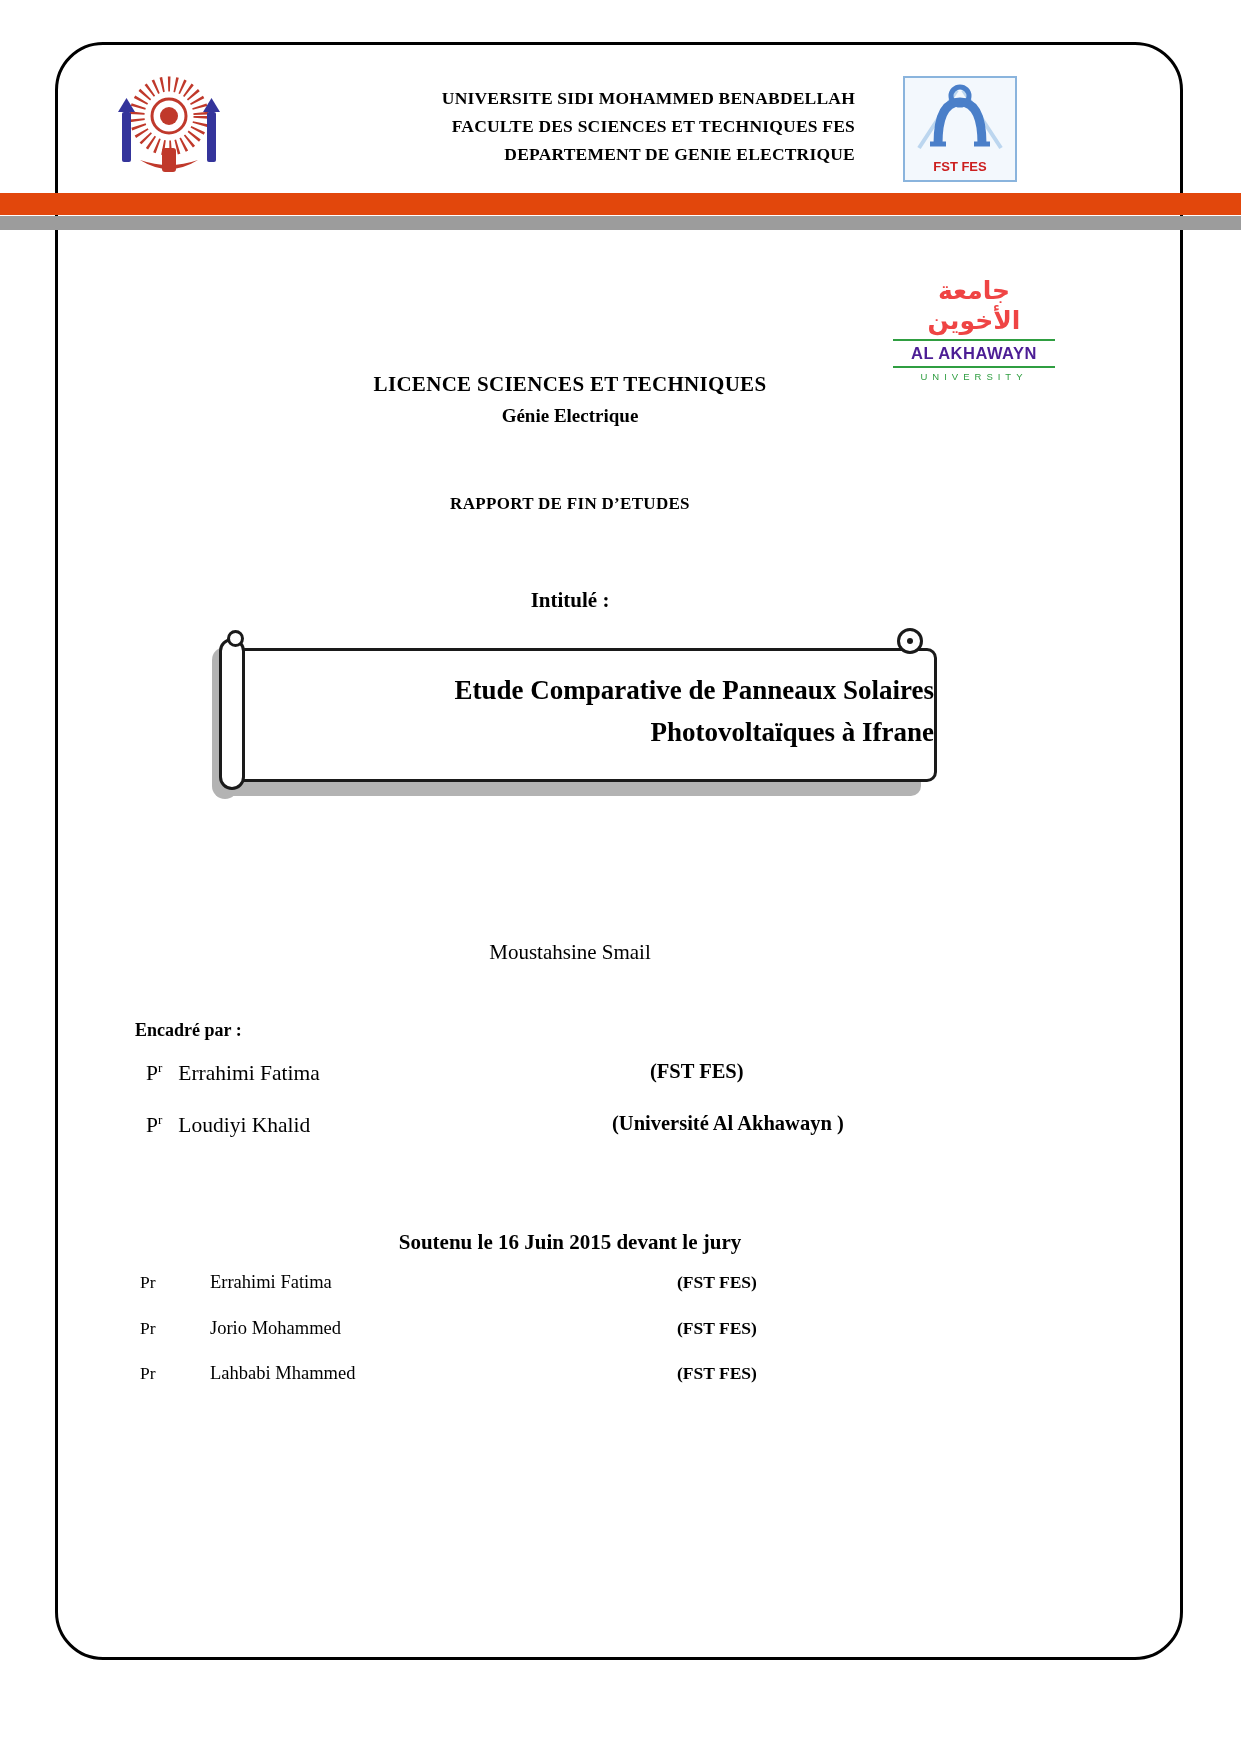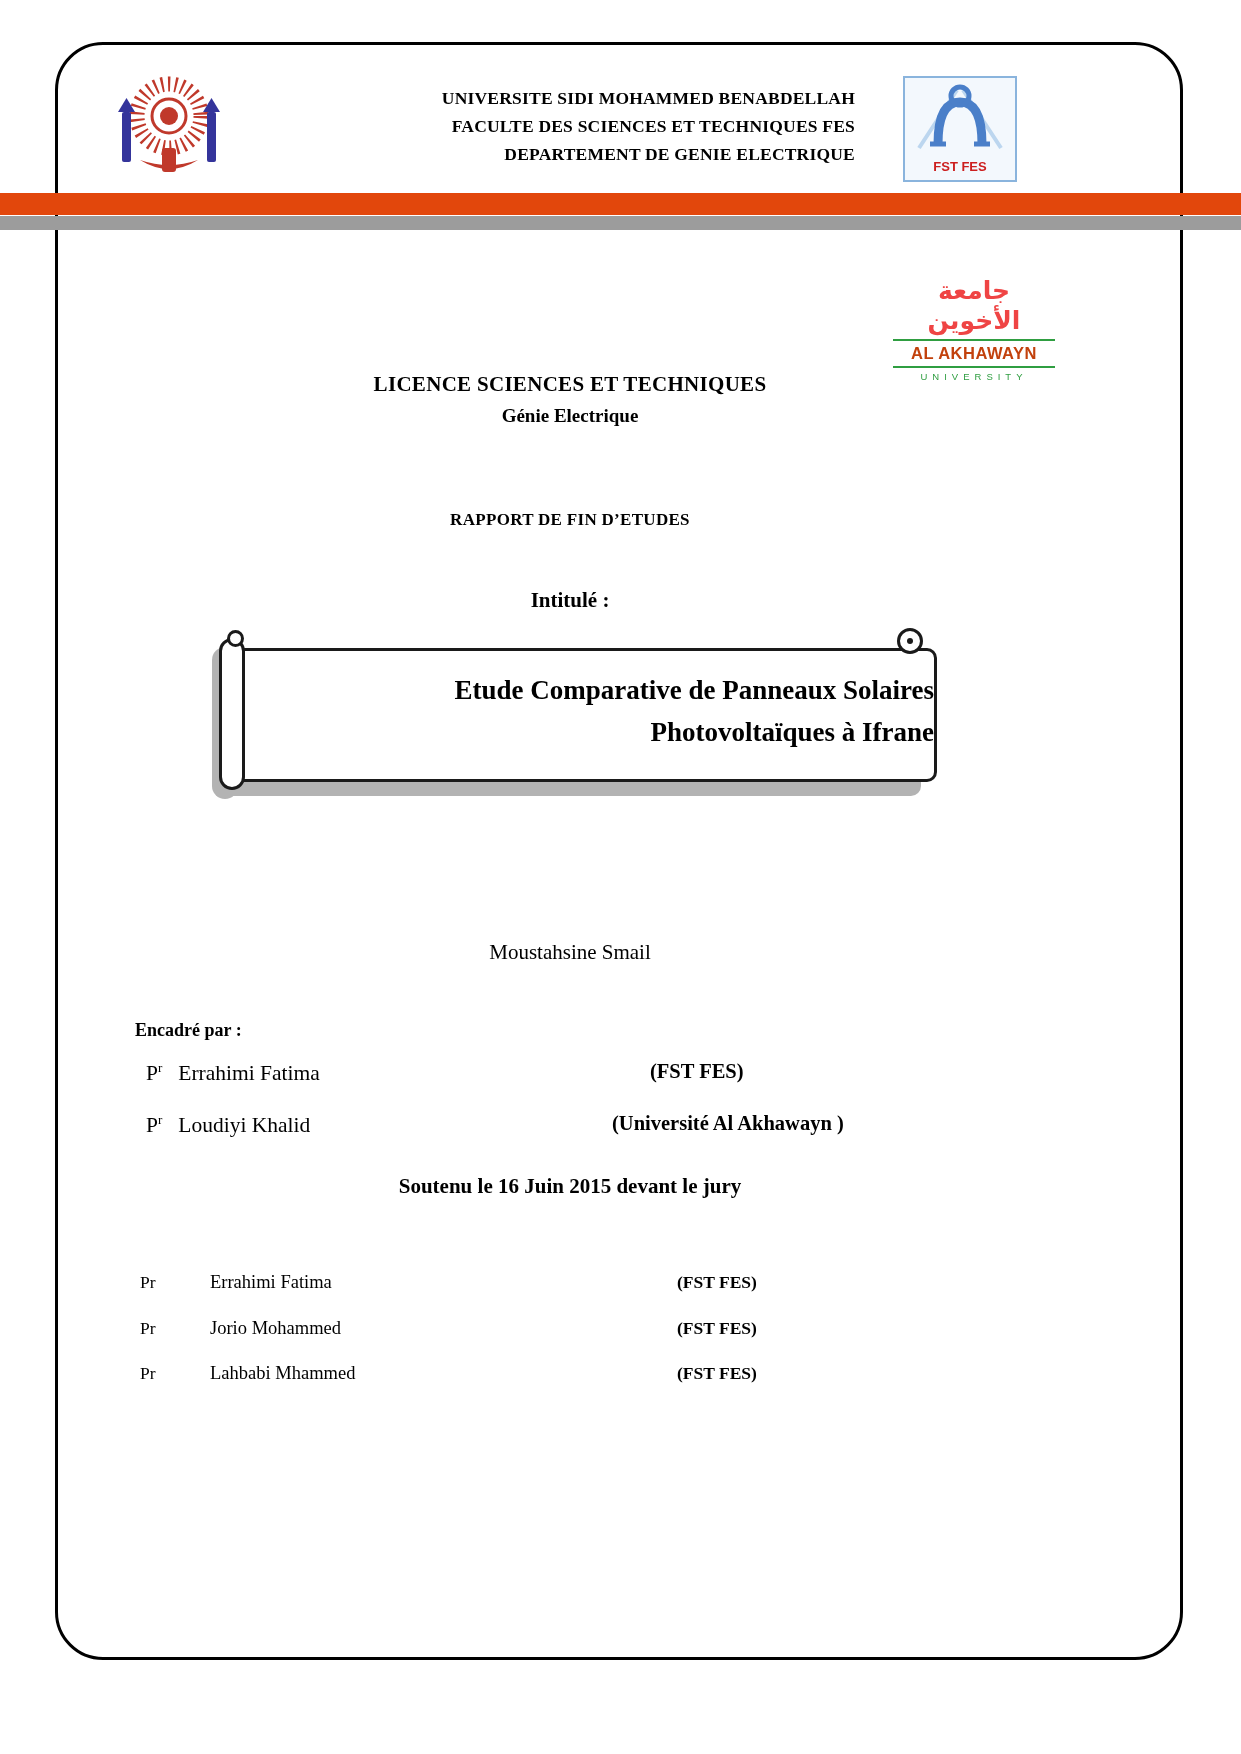--- a/index.html
+++ b/index.html
@@ -32,21 +32,21 @@
   }
 
   .akhawayn { position:absolute; left:893px; top:276px; width:162px; text-align:center; }
   .ak-arabic {
     direction:rtl; font-family:"DejaVu Sans", sans-serif; font-weight:bold;
     font-size:25px; color:#ef4444; line-height:30px;
   }
   .ak-line { height:0; border-top:2px solid #2f9e41; margin:3px 0; }
   .ak-name {
     font-family:"Liberation Sans", sans-serif; font-size:16.5px; letter-spacing:.5px;
-    color:#c2410c; font-weight:bold;
+    color:#4c1d95; font-weight:bold;
   }
   .ak-univ {
     font-family:"Liberation Sans", sans-serif; font-size:9.5px; letter-spacing:5px;
     color:#2f9e41; margin-top:2px;
   }
 
   .center-block { position:absolute; left:0; width:1140px; text-align:center; }
   .degree-line1 { font-size:21px; font-weight:bold; letter-spacing:.3px; }
   .degree-line2 { font-size:19px; font-weight:bold; margin-top:8px; }
   .report-type  { font-size:17px; font-weight:bold; letter-spacing:.3px; }
@@ -145,21 +145,21 @@
     <div class="ak-name">AL AKHAWAYN</div>
     <div class="ak-line"></div>
     <div class="ak-univ">UNIVERSITY</div>
   </div>
 
   <div class="center-block" style="top:372px;">
     <div class="degree-line1">LICENCE SCIENCES ET TECHNIQUES</div>
     <div class="degree-line2">Génie Electrique</div>
   </div>
 
-  <div class="center-block" style="top:510px;">
+  <div class="center-block" style="top:494px;">
     <span class="report-type">RAPPORT DE FIN D’ETUDES</span>
   </div>
 
   <div class="center-block" style="top:588px;">
     <span class="intitule">Intitulé :</span>
   </div>
 
   <div class="banner">
     <div class="banner-shadow"></div>
     <div class="banner-main">
@@ -181,21 +181,21 @@
   <div class="sup-row" style="top:1060px;">
     <span class="sup-name"><span>P</span><sup>r</sup><span class="name-text">Errahimi Fatima</span></span>
     <span class="sup-aff" style="left:650px;">(FST FES)</span>
   </div>
 
   <div class="sup-row" style="top:1112px;">
     <span class="sup-name"><span>P</span><sup>r</sup><span class="name-text">Loudiyi Khalid</span></span>
     <span class="sup-aff" style="left:612px;">(Université Al Akhawayn )</span>
   </div>
 
-  <div class="center-block" style="top:1174px;text-align:center;">
+  <div class="center-block" style="top:1230px;text-align:center;">
     <span class="soutenu">Soutenu le 16 Juin 2015 devant le jury</span>
   </div>
 
   <div class="jury-row" style="top:1272px;">
     <span class="jury-title">Pr</span>
     <span class="jury-name">Errahimi  Fatima</span>
     <span class="jury-aff">(FST FES)</span>
   </div>
   <div class="jury-row" style="top:1318px;">
     <span class="jury-title">Pr</span>

